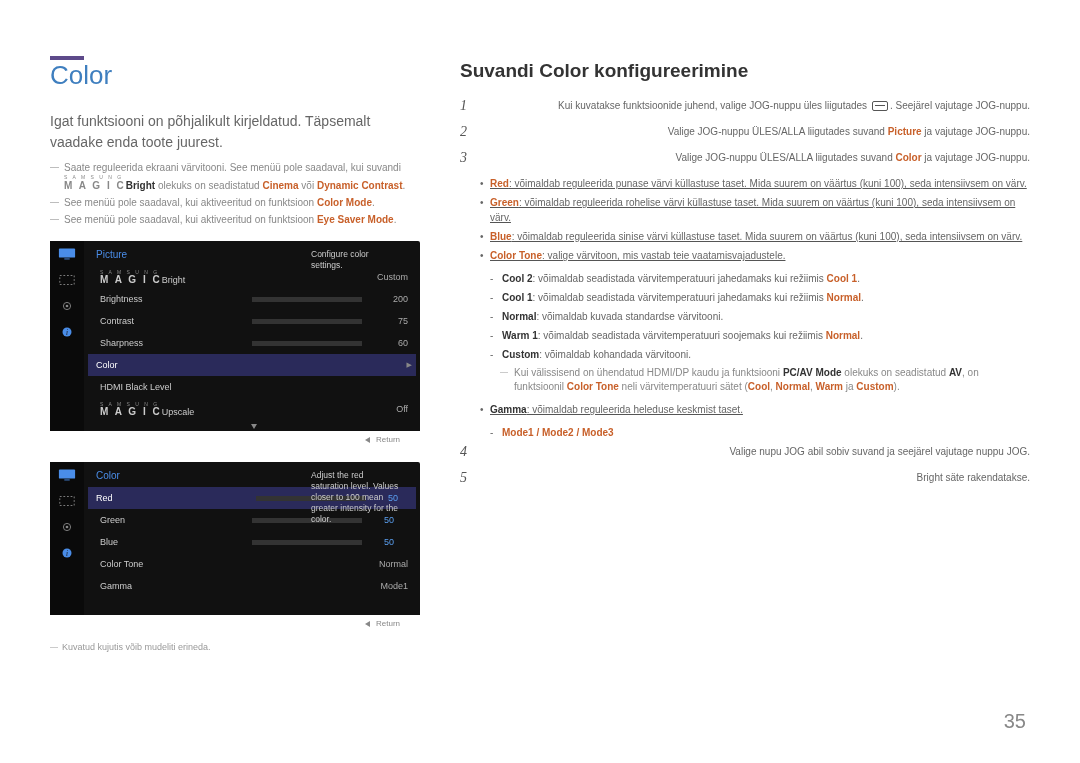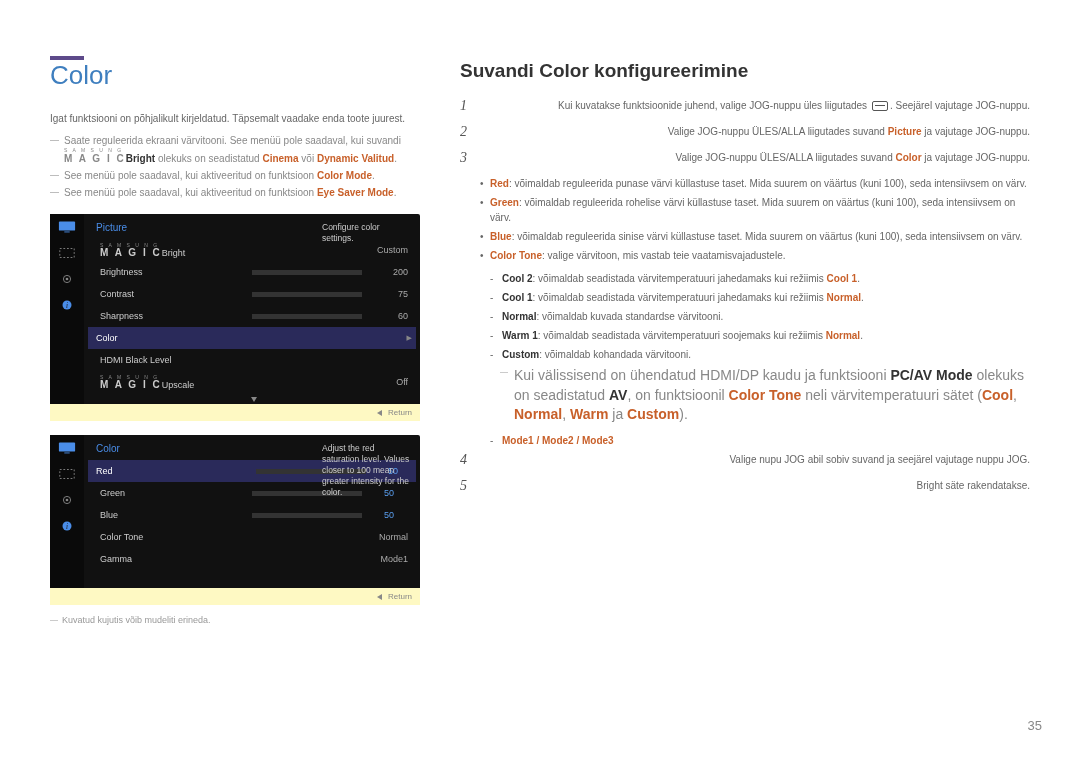--- a/index.html
+++ b/index.html
@@ -4,21 +4,21 @@
 <style>
   * { margin: 0; padding: 0; box-sizing: border-box; }
   body { font-family: Arial, sans-serif; background: #fff; width: 1080px; height: 763px; position: relative; color: #555; font-size: 10px; }
   .page { padding: 60px 50px 30px 50px; }
   .top-line { position: absolute; top: 56px; left: 50px; width: 34px; height: 4px; background: #5d4a8a; }
   .cols { display: flex; gap: 40px; }
   .left { width: 370px; }
   .right { flex: 1; }
   .h1 { color: #3f7fbf; font-size: 26px; font-weight: normal; margin-bottom: 20px; }
   .h2 { color: #333; font-size: 19px; font-weight: bold; margin-bottom: 16px; }
-  .para { font-size: 10px; color: #666; line-height: 1.5; margin-bottom: 8px; }
+  .para { font-size: 14px; color: #666; line-height: 1.5; margin-bottom: 8px; }
   .note { font-size: 10px; color: #888; margin: 3px 0; padding-left: 14px; position: relative; line-height: 1.4; }
   .note::before { content: "―"; position: absolute; left: 0; top: 0; color: #999; font-size: 9px; }
   .hl { color: #c8602a; font-weight: bold; }
   .hlb { color: #333; font-weight: bold; }
   .brand { font-family: Arial; }
   .brand .sm { font-size: 5px; letter-spacing: 2px; display: block; line-height: 0.8; }
   .brand .lg { font-size: 10px; letter-spacing: 2px; font-weight: bold; }
 
   
   .osd { background: #111; color: #ccc; border-radius: 2px; margin: 14px 0 8px 0; font-size: 9.5px; position: relative; }
@@ -34,56 +34,56 @@
   .osd-row.sel .lbl { color: #fff; }
   .osd-row .val { color: #aaa; font-size: 9px; min-width: 38px; text-align: right; }
   .osd-row .bar { width: 110px; height: 5px; background: #333; margin-right: 8px; position: relative; }
   .osd-row .bar .fill { height: 100%; background: #aaa; }
   .bar.red .fill { background: #d44; }
   .bar.green .fill { background: #4c4; }
   .bar.blue .fill { background: #48d; }
   .osd-row .blueval { color: #5a9ff0; text-align: center; }
   .osd-row .arrow { color: #888; font-size: 7px; margin-left: 4px; }
   .osd-dim { color: #666; }
-  .osd-hint { position: absolute; top: 8px; right: 8px; width: 90px; font-size: 8.5px; color: #ccc; line-height: 1.3; }
-  .osd-foot { background: #fef9c3; color: #888; font-size: 8px; padding: 4px 8px; display: flex; justify-content: flex-end; gap: 6px; align-items: center; }
+  .osd-hint { position: absolute; top: 8px; right: 19px; width: 90px; font-size: 8.5px; color: #ccc; line-height: 1.3; }
+  .osd-foot { background: #ffffff; color: #888; font-size: 8px; padding: 4px 20px; display: flex; justify-content: flex-end; gap: 6px; align-items: center; }
   .tri { display: inline-block; width: 0; height: 0; border-top: 3px solid transparent; border-bottom: 3px solid transparent; border-right: 5px solid #888; }
   .down { display: inline-block; width: 0; height: 0; border-left: 3px solid transparent; border-right: 3px solid transparent; border-top: 5px solid #888; margin: 0 auto; }
 
   
   .step { display: flex; margin-bottom: 10px; gap: 10px; }
   .stepnum { width: 16px; color: #555; font-size: 14px; font-style: italic; font-family: Georgia, serif; }
   .steptext { flex: 1; font-size: 10px; color: #666; line-height: 1.5; text-align: right; }
   .jogicon { display: inline-block; width: 16px; height: 10px; border: 1px solid #555; border-radius: 2px; vertical-align: middle; position: relative; margin: 0 2px; }
   .jogicon::after { content:""; position:absolute; left:2px; right:2px; top:3px; height:1px; border-top:1px solid #555; }
-  .bullets { margin: 8px 0 8px 20px; }
+  .bullets { margin: 8px 0 8px 20px; text-decoration: underline; }
   .bullet { font-size: 10px; color: #666; line-height: 1.5; margin-bottom: 4px; padding-left: 10px; position: relative; }
   .bullet::before { content: "•"; position: absolute; left: 0; }
   .dash { font-size: 10px; color: #666; line-height: 1.5; margin-bottom: 4px; padding-left: 22px; position: relative; margin-left: 20px; }
   .dash::before { content: "-"; position: absolute; left: 10px; }
-  .subnote { font-size: 14px; color: #888; margin: 4px 0 8px 40px; padding-left: 14px; position: relative; line-height: 1.4; }
+  .subnote { font-size: 10px; color: #888; margin: 4px 0 8px 40px; padding-left: 14px; position: relative; line-height: 1.4; }
   .subnote::before { content: "―"; position: absolute; left: 0; top: 0; color: #999; font-size: 8px; }
 
-  .pagenum { position: absolute; bottom: 30px; right: 38px; font-size: 13px; color: #888; }
+  .pagenum { position: absolute; bottom: 30px; right: 54px; font-size: 20px; color: #888; }
   .bottomnote { font-size: 9px; color: #999; margin-top: 10px; padding-left: 12px; position: relative; }
   .bottomnote::before { content: "―"; position: absolute; left: 0; top: 0; font-size: 8px; }
 </style>
 </head>
 <body>
 
 <div class="top-line"></div>
 <div class="page">
   <div class="cols">
 
     <div class="left">
       <div class="h1">Color</div>
       <div class="para">Igat funktsiooni on põhjalikult kirjeldatud. Täpsemalt vaadake enda toote juurest.</div>
 
       <div class="note">
-        <span>Saate reguleerida ekraani värvitooni. See menüü pole saadaval, kui suvandi </span><span class="brand"><span class="sm">S A M S U N G</span><span class="lg">M A G I C</span></span><span class="hlb">Bright</span><span> olekuks on seadistatud </span><span class="hl">Cinema</span><span> või </span><span class="hl">Dynamic Valitud</span><span>.</span>
+        <span>Saate reguleerida ekraani värvitooni. See menüü pole saadaval, kui suvandi </span><span class="brand"><span class="sm">S A M S U N G</span><span class="lg">M A G I C</span></span><span class="hlb">Bright</span><span> olekuks on seadistatud </span><span class="hl">Cinema</span><span> või </span><span class="hl">Dynamic Contrast</span><span>.</span>
       </div>
       <div class="note">
         <span>See menüü pole saadaval, kui aktiveeritud on funktsioon </span><span class="hl">Color Mode</span><span>.</span>
       </div>
       <div class="note">
         <span>See menüü pole saadaval, kui aktiveeritud on funktsioon </span><span class="hl">Eye Saver Mode</span><span>.</span>
       </div>
 
       <div class="osd">
         <div class="osd-body">
@@ -229,20 +229,23 @@
       <div class="dash"><span class="hlb">Cool 2</span><span>: võimaldab seadistada värvitemperatuuri jahedamaks kui režiimis </span><span class="hl">Cool 1</span><span>.</span></div>
       <div class="dash"><span class="hlb">Cool 1</span><span>: võimaldab seadistada värvitemperatuuri jahedamaks kui režiimis </span><span class="hl">Normal</span><span>.</span></div>
       <div class="dash"><span class="hlb">Normal</span><span>: võimaldab kuvada standardse värvitooni.</span></div>
       <div class="dash"><span class="hlb">Warm 1</span><span>: võimaldab seadistada värvitemperatuuri soojemaks kui režiimis </span><span class="hl">Normal</span><span>.</span></div>
       <div class="dash"><span class="hlb">Custom</span><span>: võimaldab kohandada värvitooni.</span></div>
 
       <div class="subnote">
         <span>Kui välissisend on ühendatud HDMI/DP kaudu ja funktsiooni </span><span class="hlb">PC/AV Mode</span><span> olekuks on seadistatud </span><span class="hlb">AV</span><span>, on funktsioonil </span><span class="hl">Color Tone</span><span> neli värvitemperatuuri sätet (</span><span class="hl">Cool</span><span>, </span><span class="hl">Normal</span><span>, </span><span class="hl">Warm</span><span> ja </span><span class="hl">Custom</span><span>).</span>
       </div>
 
+      <div class="bullets">
+        <div class="bullet"><span class="hlb">Gamma</span><span>: võimaldab reguleerida heleduse keskmist taset.</span></div>
+      </div>
       <div class="dash"><span class="hl">Mode1 / Mode2 / Mode3</span></div>
 
       <div class="step">
         <div class="stepnum">4</div>
         <div class="steptext">Valige nupu JOG abil sobiv suvand ja seejärel vajutage nuppu JOG.</div>
       </div>
       <div class="step">
         <div class="stepnum">5</div>
         <div class="steptext">Bright säte rakendatakse.</div>
       </div>

